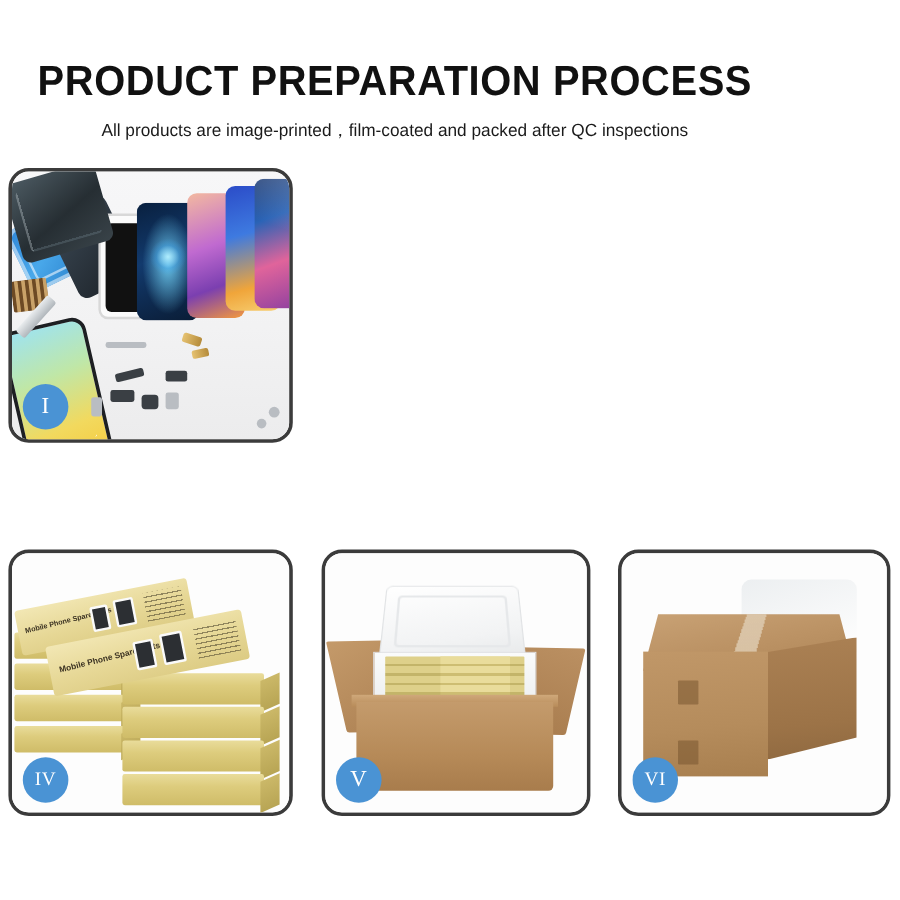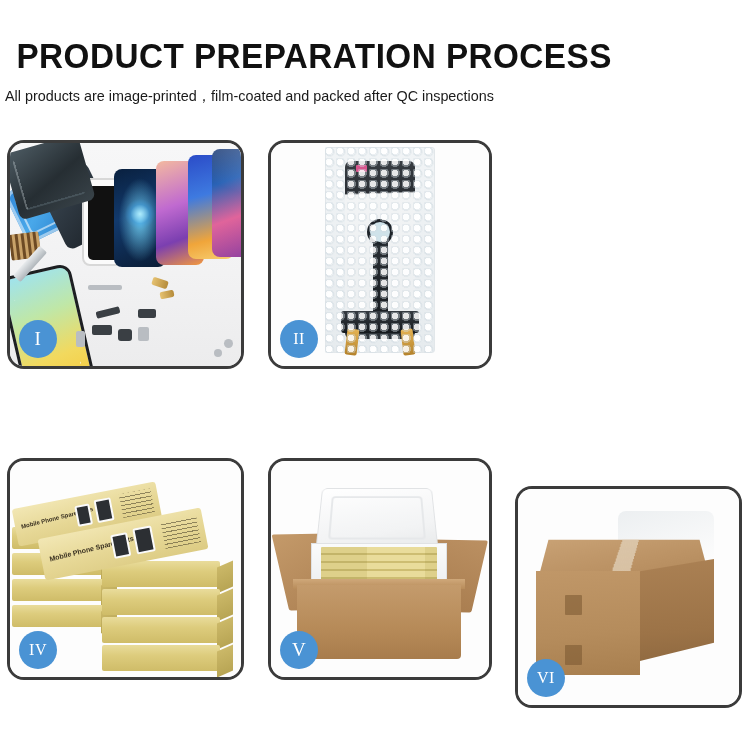--- a/index.html
+++ b/index.html
@@ -5,21 +5,21 @@
   * { box-sizing: border-box; margin: 0; padding: 0; }
   html, body {
     width: 750px; height: 750px;
     background: #ffffff;
     font-family: "Liberation Sans", sans-serif;
     overflow: hidden;
   }
   .page { position: relative; width: 750px; height: 750px; background: #fff; }
 
   
-  .header { position: absolute; left: 0; top: 0; width: 658px; }
+  .header { position: absolute; left: 0; top: 12px; width: 658px; text-align: center; }
   .title {
     font-size: 35px; font-weight: 700; color: #111;
     letter-spacing: .5px; line-height: 1;
     margin-top: 38px;
     transform: scaleX(.95); transform-origin: 50% 50%;
     white-space: nowrap;
   }
   .subtitle {
     font-size: 14.6px; font-weight: 400; color: #1a1a1a;
     margin-top: 14px; white-space: nowrap;
@@ -420,35 +420,20 @@
         <div class="prt" style="left:108px; top:186px; width:14px; height:12px; border-radius:3px;"></div>
         <div class="prt lt" style="left:128px; top:184px; width:11px; height:14px; border-radius:2px;"></div>
         <div class="prt" style="left:128px; top:166px; width:18px; height:9px;"></div>
         <div class="prt lt" style="left:66px; top:188px; width:9px; height:16px; border-radius:2px;"></div>
         <div class="prt lt" style="left:214px; top:196px; width:9px; height:9px; border-radius:50%;"></div>
         <div class="prt lt" style="left:204px; top:206px; width:8px; height:8px; border-radius:50%;"></div>
       </div>
       <div class="badge">I</div>
     </div>
 
-    <div class="panel" style="left:268px; top:140px; width:224px; height:229px;">
-      <div class="stage">
-        <div class="p2bg"></div>
-        <div class="bubblepack"></div>
-        <div class="lcdinside"></div>
-        <div class="pinklbl"></div>
-        <div class="flex"></div>
-        <div class="flexpad"></div>
-        <div class="connbar"></div>
-        <div class="gold-l"></div>
-        <div class="gold-r"></div>
-        <div class="bubble-overlay"></div>
-      </div>
-      <div class="badge wide">II</div>
-    </div>
 
 
     <div class="panel" style="left:7px; top:458px; width:237px; height:222px;">
       <div class="stage">
         <div class="p4bg"></div>
         <div class="stack">
 
           <div class="gbox" style="left:2px; top:66px;  width:92px; height:22px;">
               <span class="side"></span>
             </div>
@@ -501,21 +486,21 @@
         <div class="flap-r"></div>
         <div class="foamlid"></div>
         <div class="foambox"></div>
         <div class="goldrows"></div>
         <div class="carton-rim"></div>
         <div class="carton-front"></div>
       </div>
       <div class="badge">V</div>
     </div>
 
-    <div class="panel" style="left:515px; top:458px; width:227px; height:222px;margin-top:28px;">
+    <div class="panel" style="left:515px; top:458px; width:227px; height:222px;">
       <div class="stage">
         <div class="p6bg"></div>
         <div class="c-shadow"></div>
         <div class="c-top"></div>
         <div class="c-tape"></div>
         <div class="c-right"></div>
         <div class="c-left"></div>
         <div class="c-seam"></div>
         <div class="c-seam2"></div>
       </div>

